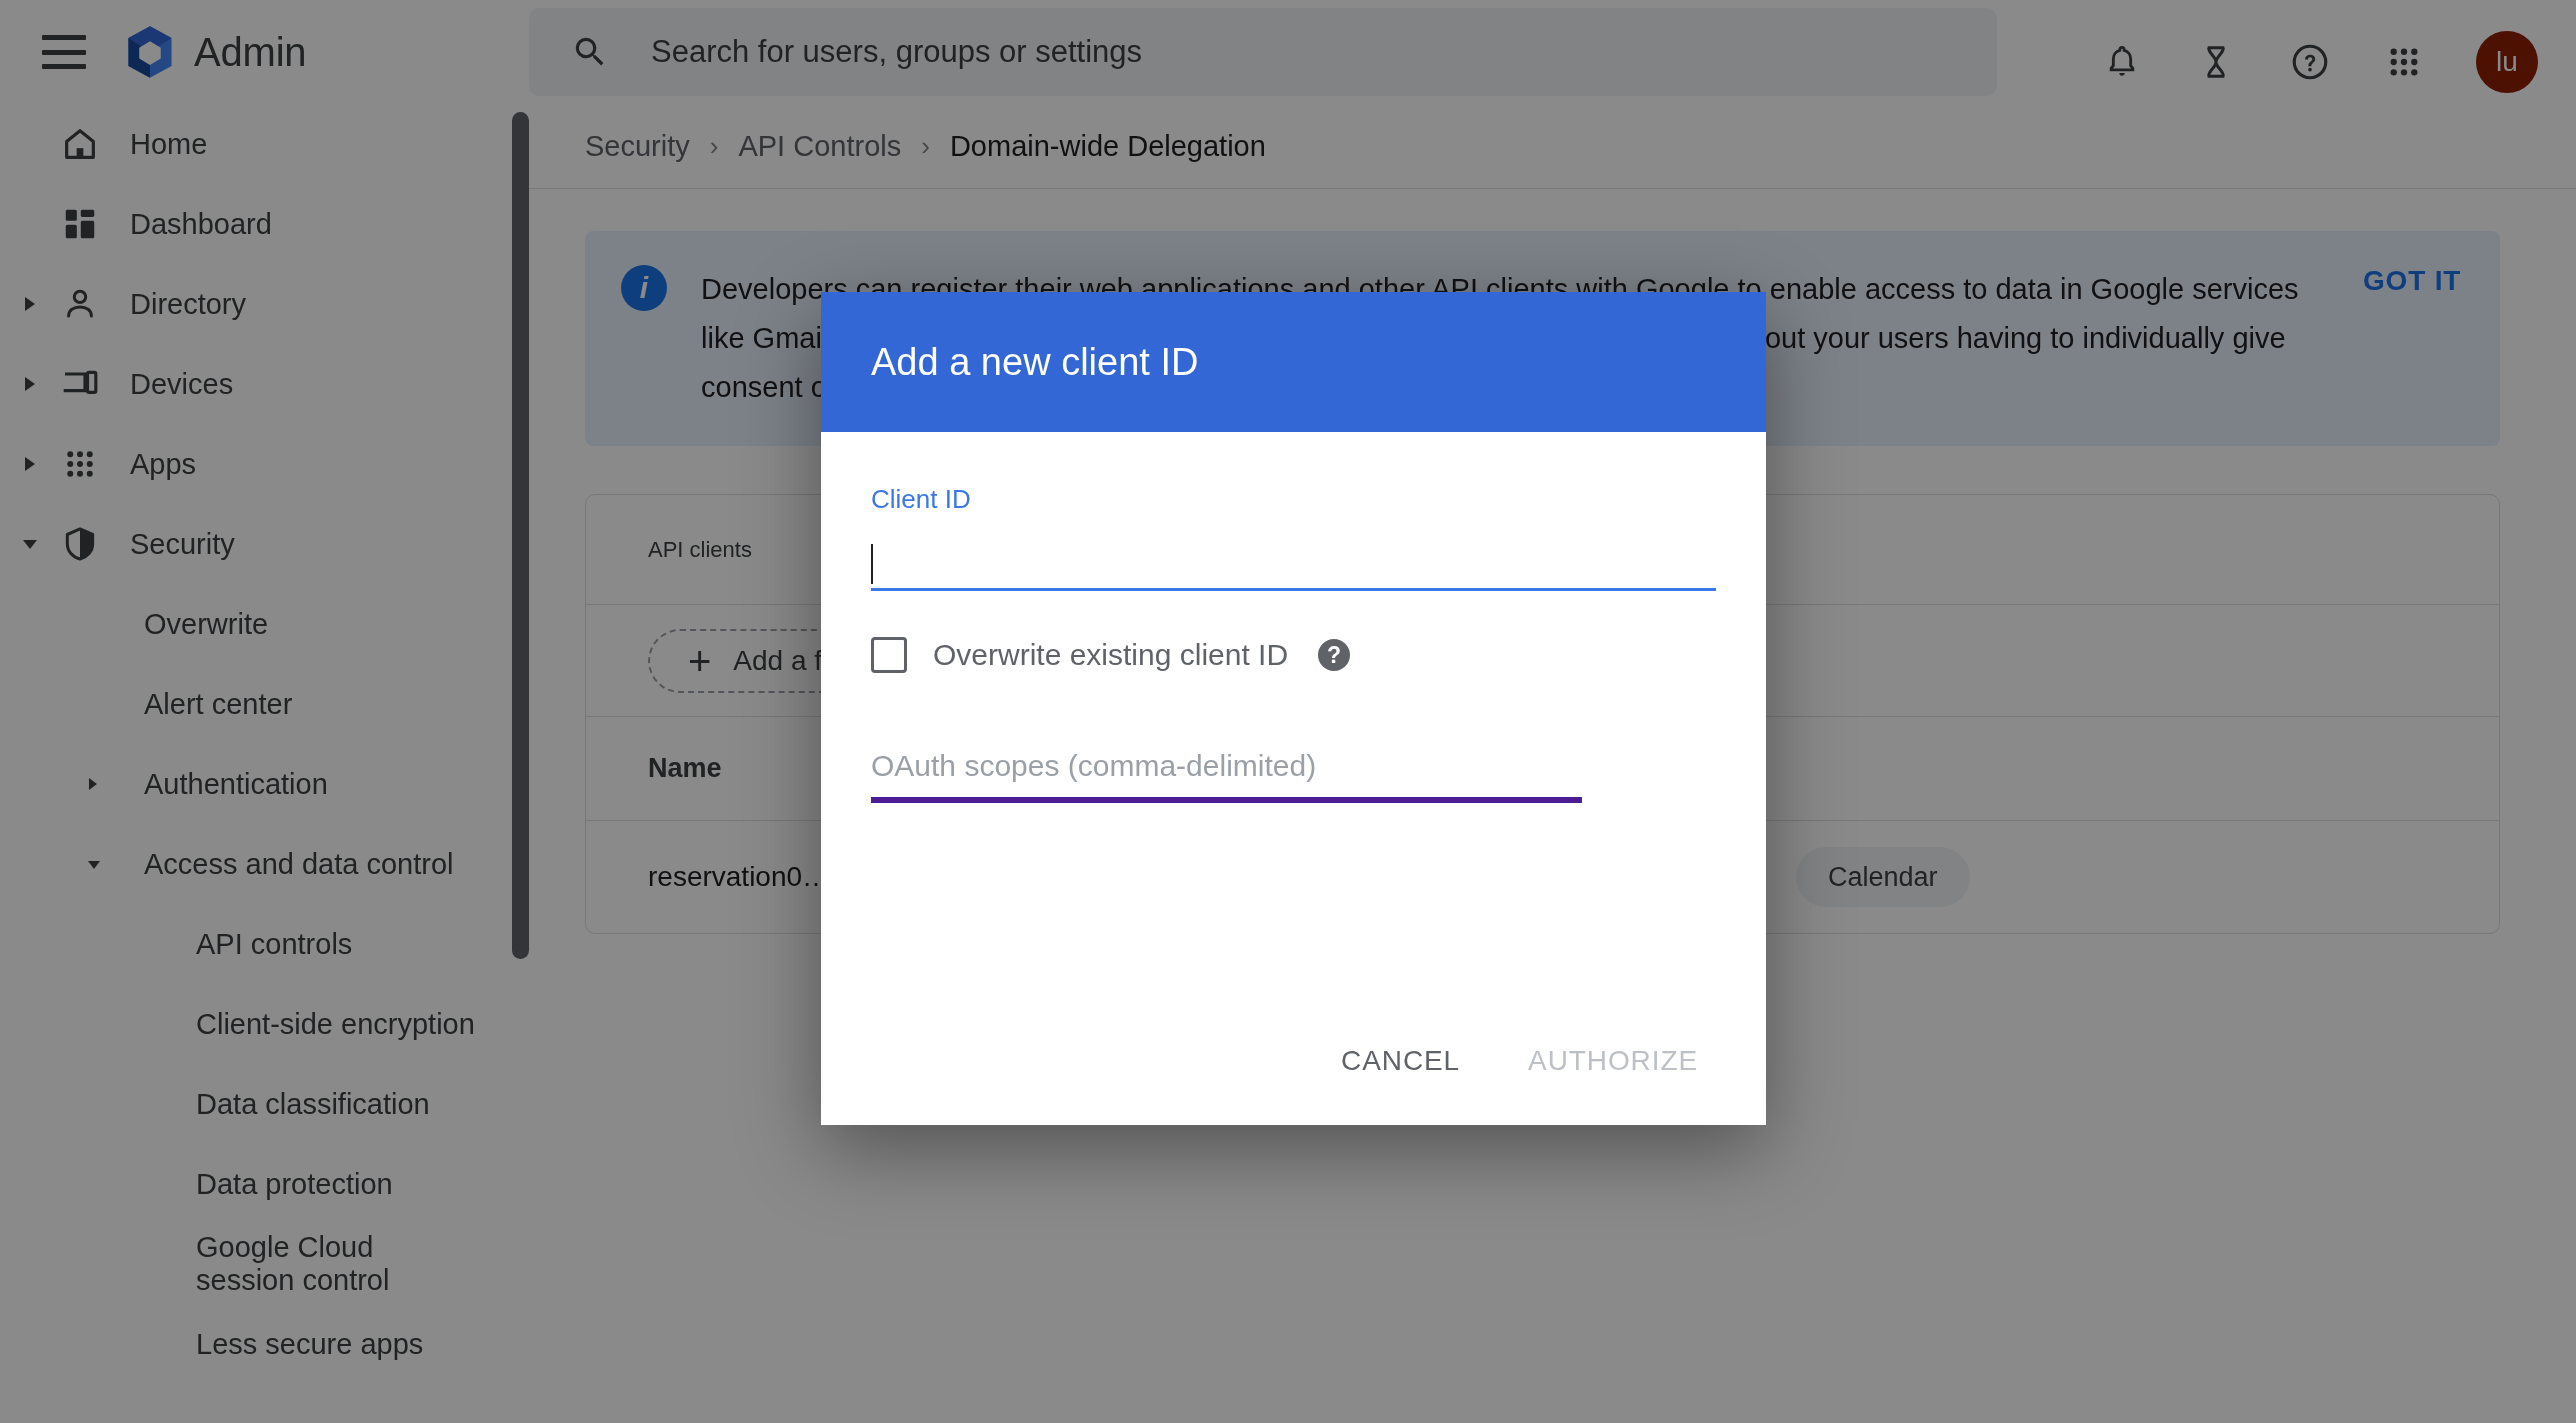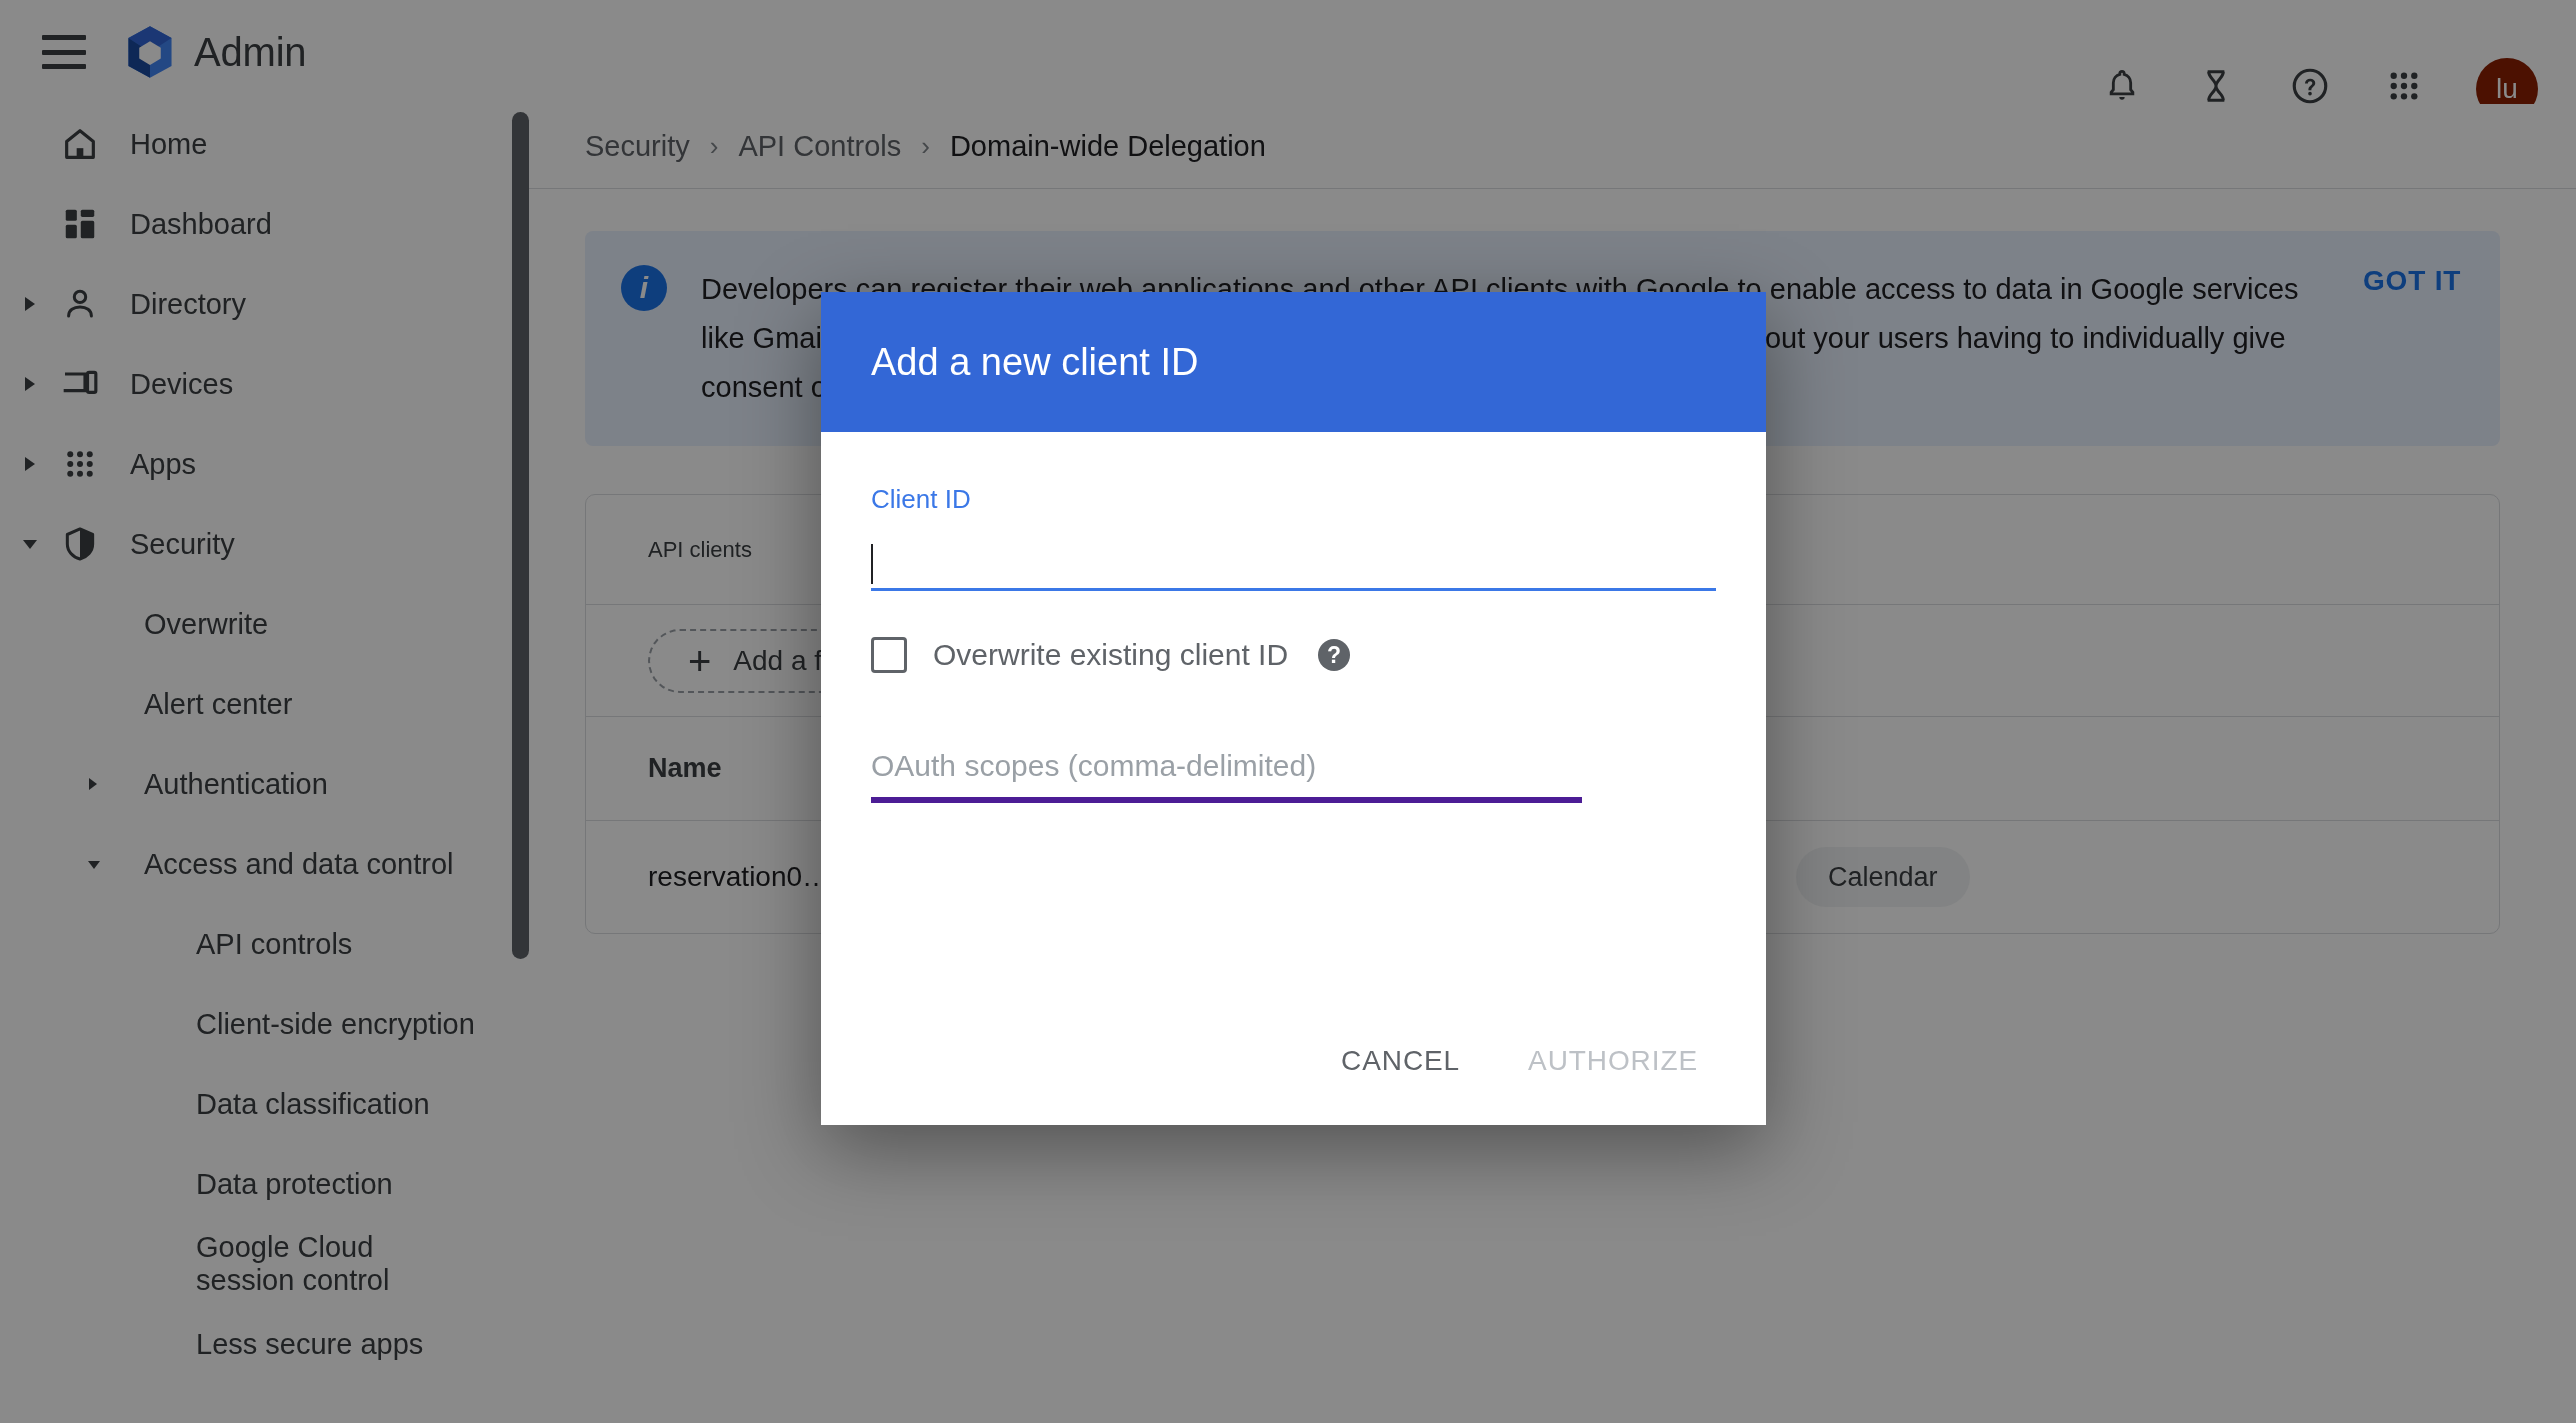--- a/index.html
+++ b/index.html
@@ -43,22 +43,22 @@
   .search-wrap {
     position: absolute; left: 529px; top: 8px;
     width: 1468px; height: 88px;
     background: #f1f3f4; border-radius: 10px;
     display: flex; align-items: center; padding-left: 42px; gap: 42px;
   }
   .search-icon { width: 38px; height: 38px; flex: none; }
   .search-text { font-size: 31px; color: #3c4043; }
 
   .topbar-right {
-    position: absolute; right: 38px; top: 16px; height: 104px;
-    display: flex; align-items: flex-end; gap: 26px;
+    position: absolute; right: 38px; top: 10px; height: 104px;
+    display: flex; align-items: center; gap: 26px;
   }
   .icon-btn {
     width: 68px; height: 68px; border-radius: 50%;
     display: flex; align-items: center; justify-content: center;
     cursor: pointer;
   }
   .avatar {
     width: 62px; height: 62px; border-radius: 50%;
     background: #8c2003; color: #fff;
     display: flex; align-items: center; justify-content: center;
@@ -211,20 +211,26 @@
     <div class="brand">
       <svg class="brand-logo" viewBox="0 0 48 52">
         <polygon points="24,2 44,13 44,39 24,50 4,39 4,13" fill="#4285f4"></polygon>
         <polygon points="24,2 44,13 24,26 4,13" fill="#3367d6"></polygon>
         <polygon points="4,13 24,26 24,50 4,39" fill="#1a4ba0"></polygon>
         <polygon points="24,16 34,22 34,32 24,38 14,32 14,22" fill="#ffffff"></polygon>
       </svg>
       <span class="brand-name">Admin</span>
     </div>
 
+    <div class="search-wrap">
+      <svg class="search-icon" viewBox="0 0 24 24">
+        <path fill="#3c4043" d="M15.5 14h-.79l-.28-.27A6.47 6.47 0 0 0 16 9.5 6.5 6.5 0 1 0 9.5 16c1.61 0 3.09-.59 4.23-1.57l.27.28v.79l5 4.99L20.49 19l-4.99-5zm-6 0A4.5 4.5 0 1 1 14 9.5 4.49 4.49 0 0 1 9.5 14z"></path>
+      </svg>
+      <span class="search-text">Search for users, groups or settings</span>
+    </div>
 
     <div class="topbar-right">
       <div class="icon-btn">
         <svg width="40" height="40" viewBox="0 0 24 24">
           <path fill="none" stroke="#3c4043" stroke-width="1.7" d="M12 3.2a1.3 1.3 0 0 1 1.3 1.3v.5a5.2 5.2 0 0 1 3.9 5v4.2l1.3 1.6v.9H5.5v-.9l1.3-1.6V10a5.2 5.2 0 0 1 3.9-5v-.5A1.3 1.3 0 0 1 12 3.2z"></path>
           <path fill="#3c4043" d="M10.4 18.6h3.2a1.6 1.6 0 0 1-3.2 0z"></path>
         </svg>
       </div>
       <div class="icon-btn">
         <svg width="40" height="40" viewBox="0 0 24 24">

